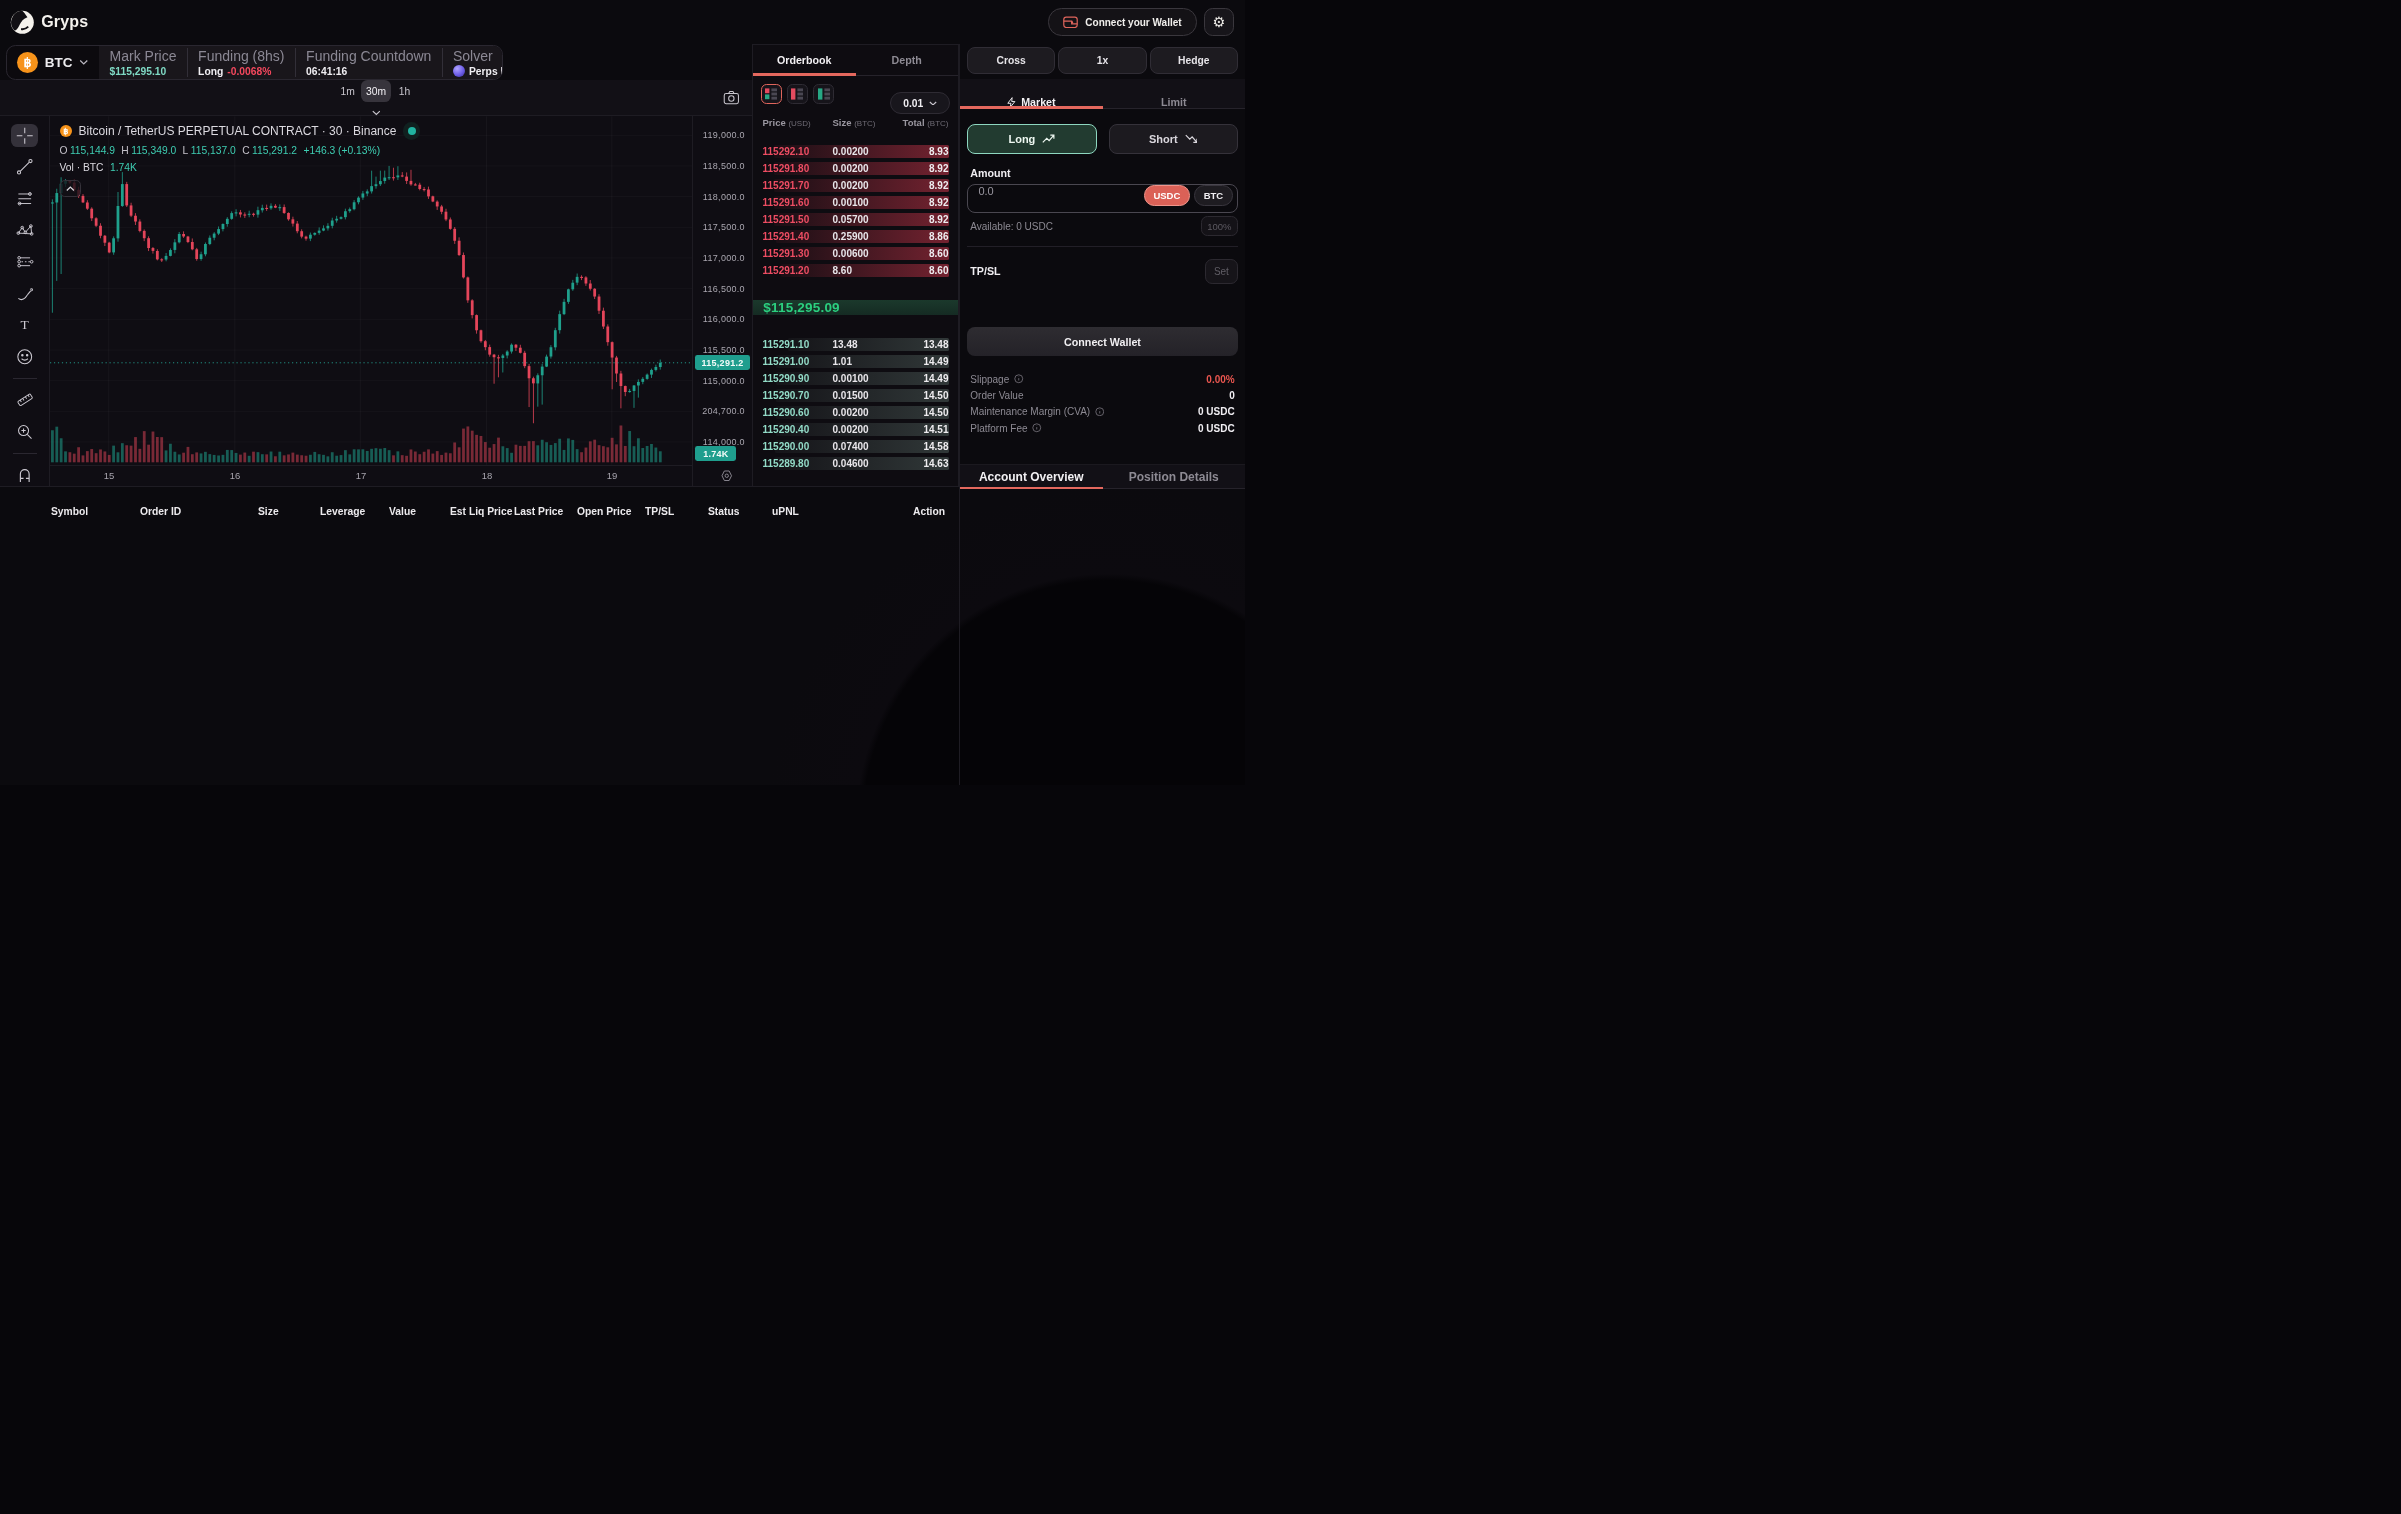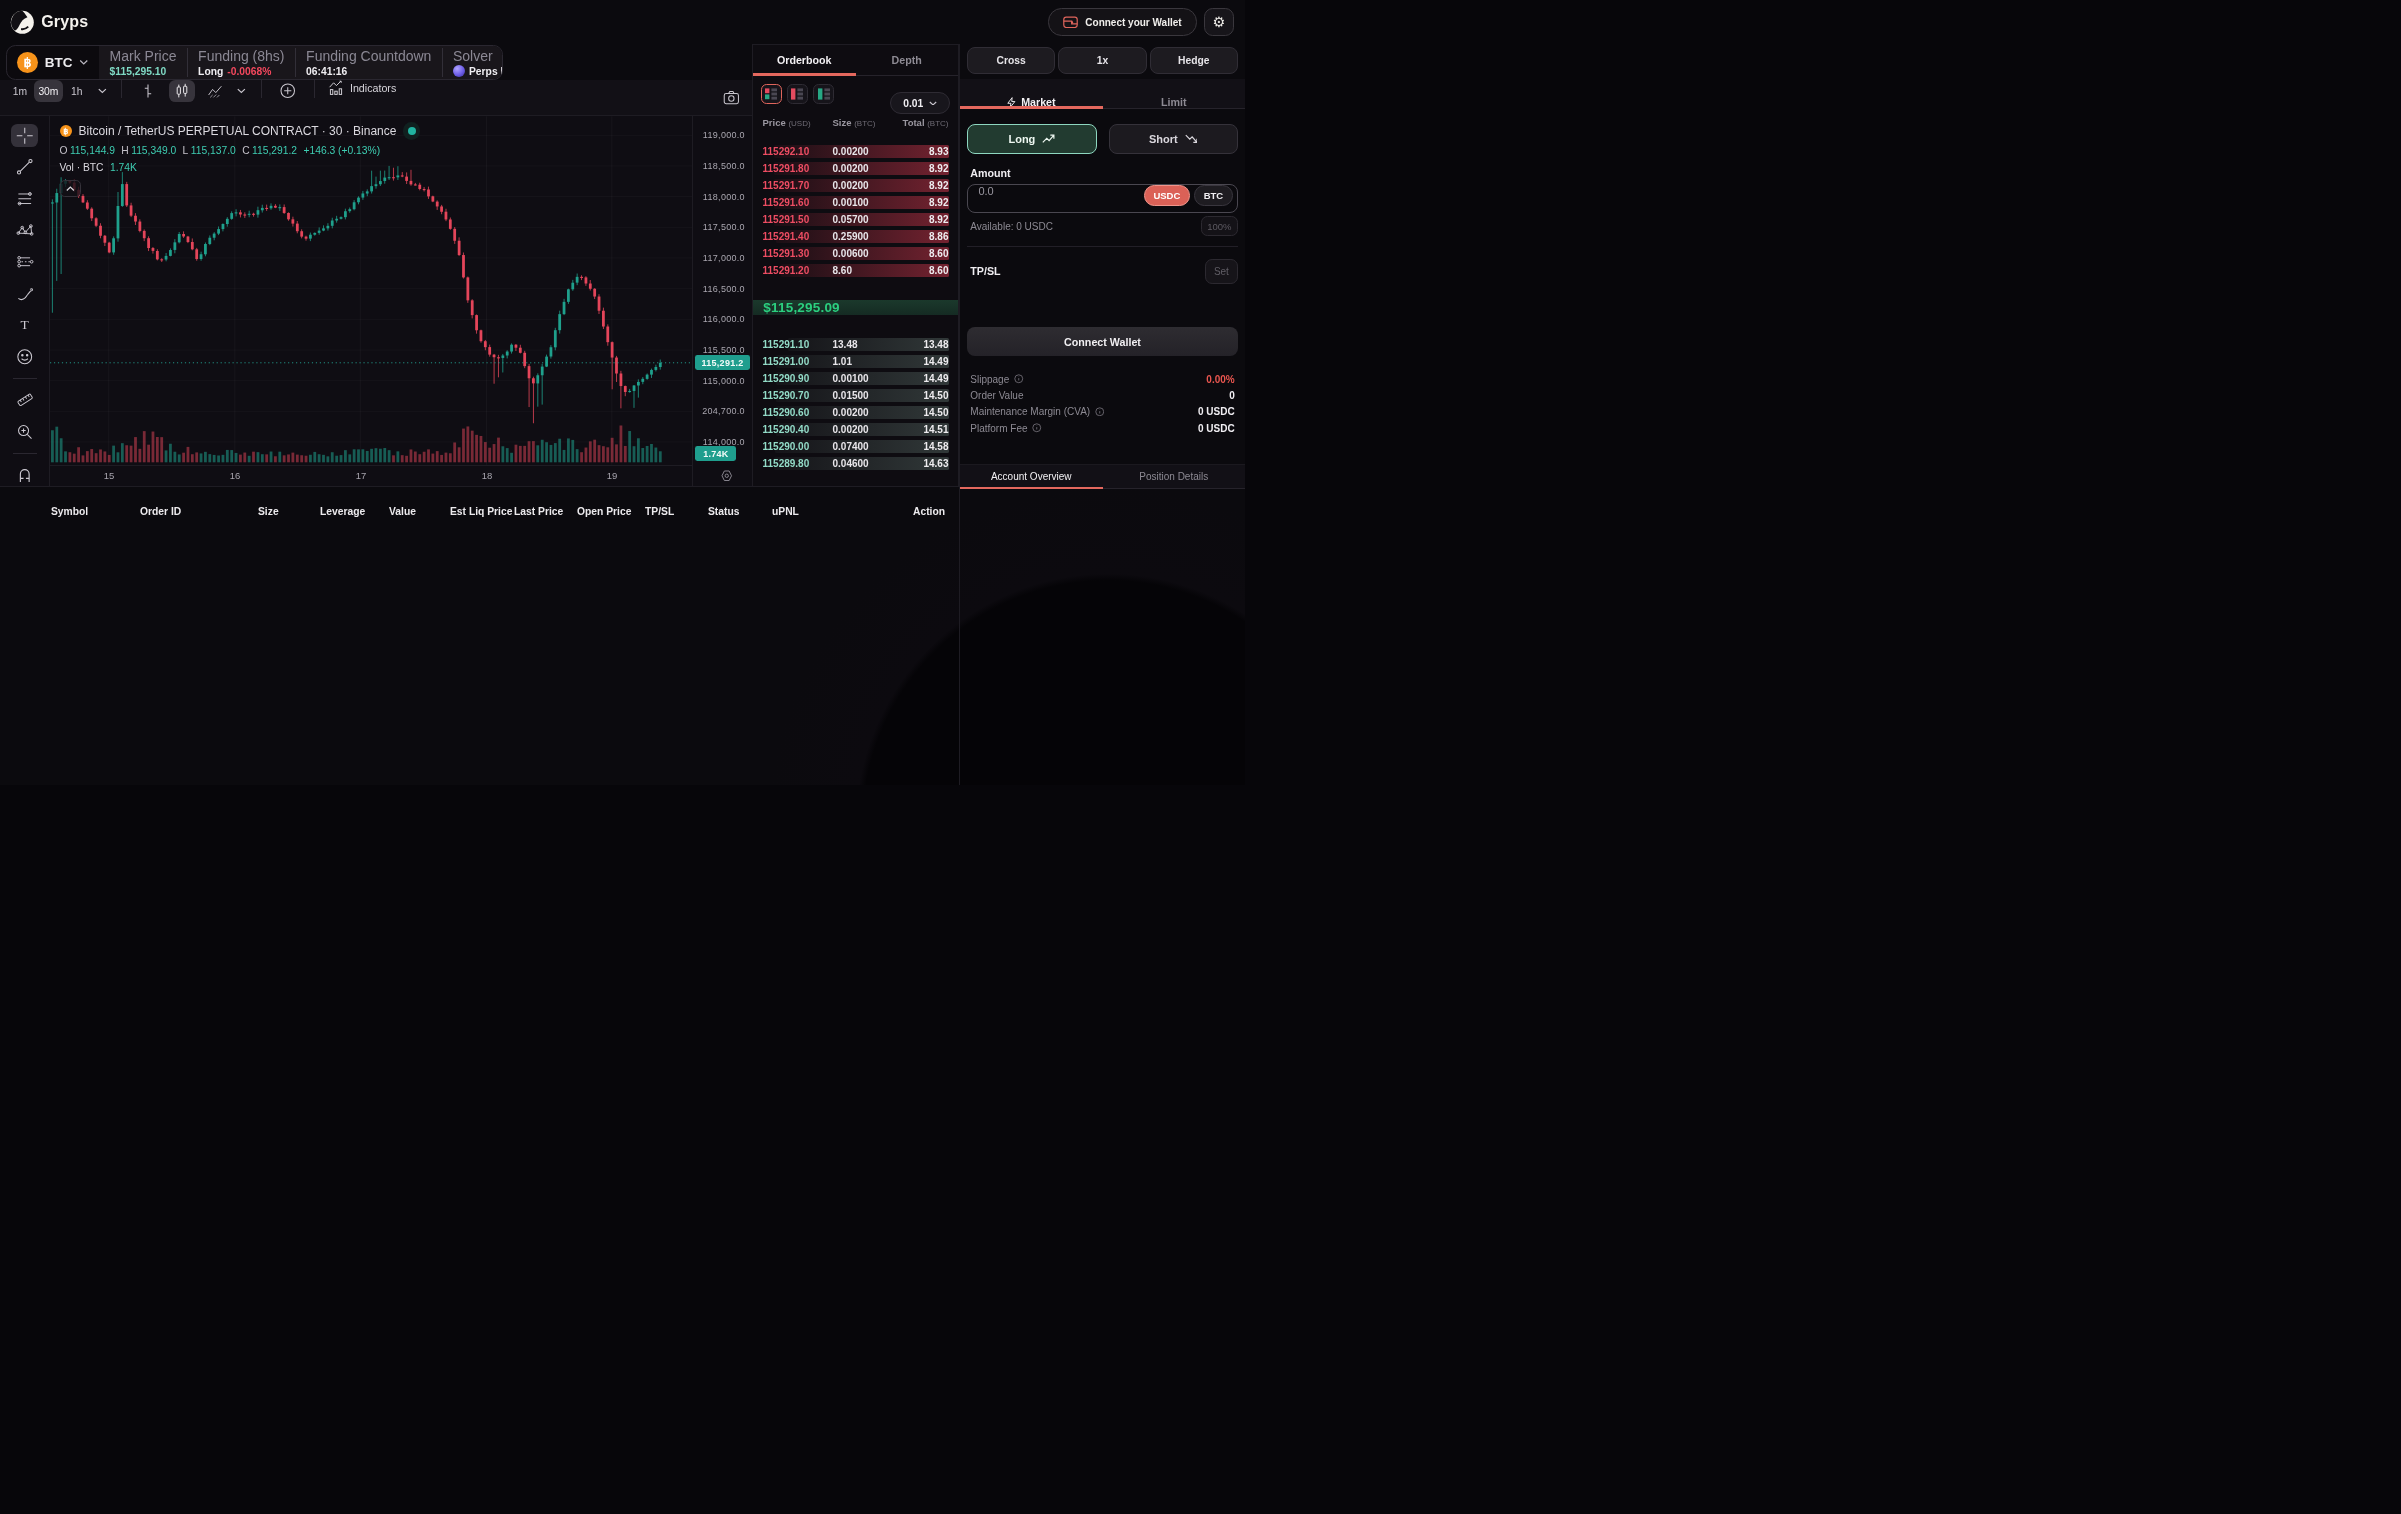--- a/index.html
+++ b/index.html
@@ -32,21 +32,21 @@
   .stats { flex:1; background:#19161b; display:flex; align-items:center; }
   .stat { padding:0 10.3px; border-left:0.8px solid #322f38; }
   .stat:first-child { border-left:none; }
   .stat-label { font-size:14px; color:#8b8894; margin-bottom:1.6px; white-space:nowrap; }
   .stat-value { font-size:10.3px; font-weight:bold; display:flex; align-items:center; gap:4px; white-space:nowrap; }
   .tone-teal { color:#7fd9c4; } .tone-red { color:#f4485d; } .tone-white { color:#f0eef2; }
   .orb { width:12px; height:12px; border-radius:50%; background:radial-gradient(circle at 35% 30%, #b0a4ff, #6c5ce7 55%, #37308f); }
 
   
   .chart-toolbar { position:absolute; top:80px; left:0; width:752px; height:36px; background:#121016;
-                   border-bottom:0.8px solid #1e1c23; display:flex; align-items:flex-start; padding:0 8px; gap:8px; }
+                   border-bottom:0.8px solid #1e1c23; display:flex; align-items:center; padding:0 8px; gap:8px;flex-direction:column; }
   .tf-btn { min-width:24px; height:22px; padding:0 4.8px; border:none; background:transparent; color:#c9c6ce;
             font-size:10.3px; border-radius:6.4px; cursor:pointer; font-family:inherit; }
   .tf-btn.active { background:#37343c; color:#f2f0f4; }
   .tb-sep { width:0.8px; height:17.5px; background:#2a2730; margin:0 5.6px; }
   .tb-icon { width:25.4px; height:22px; display:flex; align-items:center; justify-content:center; color:#c9c6ce;
              background:transparent; border:none; border-radius:6.4px; cursor:pointer; }
   .tb-icon.active { background:#37343c; color:#f2f0f4; }
   .tb-chev { width:11px; }
   .indicators-btn { display:flex; align-items:center; gap:5.6px; color:#d6d4da; font-size:10.7px; background:none;
                     border:none; cursor:pointer; font-family:inherit; }
@@ -153,22 +153,22 @@
   .connect-btn { position:absolute; top:283px; left:7.1px; right:7.1px; height:29px; border:none; border-radius:8px;
                  background:linear-gradient(to bottom, #2e2c31, #242228); color:#f1eff2; font-size:10.7px; font-weight:bold;
                  cursor:pointer; font-family:inherit; }
   .info-rows { position:absolute; top:327px; left:10.3px; right:10.3px; }
   .info-row { display:flex; align-items:center; justify-content:space-between; height:16.3px; }
   .info-label { display:flex; align-items:center; gap:4.8px; font-size:10px; color:#8d8a93; }
   .info-value { font-size:10px; font-weight:bold; color:#f0eef2; }
   .info-value.red { color:#e9564f; }
   .tp-bottomtabs { position:absolute; top:420px; left:0; right:0; height:25.4px; display:flex; background:#121016;
                    border-bottom:0.8px solid #26232b; border-top:0.8px solid #1b191f; }
-  .tp-btab { position:relative; width:50%; display:flex; align-items:center; justify-content:center; font-size:10px;
-             font-weight:normal; color:#8d8a93; cursor:pointer; }
+  .tp-btab { position:relative; width:50%; display:flex; align-items:center; justify-content:center; font-size:12px;
+             font-weight:bold; color:#8d8a93; cursor:pointer; }
   .tp-btab.active { color:#f2f0f3; }
   .tp-btab.active::after { content:""; position:absolute; left:0; right:0; bottom:-0.8px; height:2.4px; background:#e4685e; }
 
   
   .bottom-panel { position:absolute; top:486px; left:0; width:959px; height:299px; border-top:0.8px solid #1e1c23; }
   .bp-tabs { position:relative; height:32px; display:flex; padding-left:5.6px; border-bottom:0.8px solid #26232b; }
   .bp-tab { position:relative; width:183px; display:flex; align-items:center; justify-content:center; font-size:10.3px;
             color:#8d8a93; cursor:pointer; }
   .bp-tab.active { color:#f4f2f5; font-weight:bold; }
   .bp-tab.active::after { content:""; position:absolute; left:0; right:0; bottom:-0.8px; height:2.4px; background:#e4685e; }

